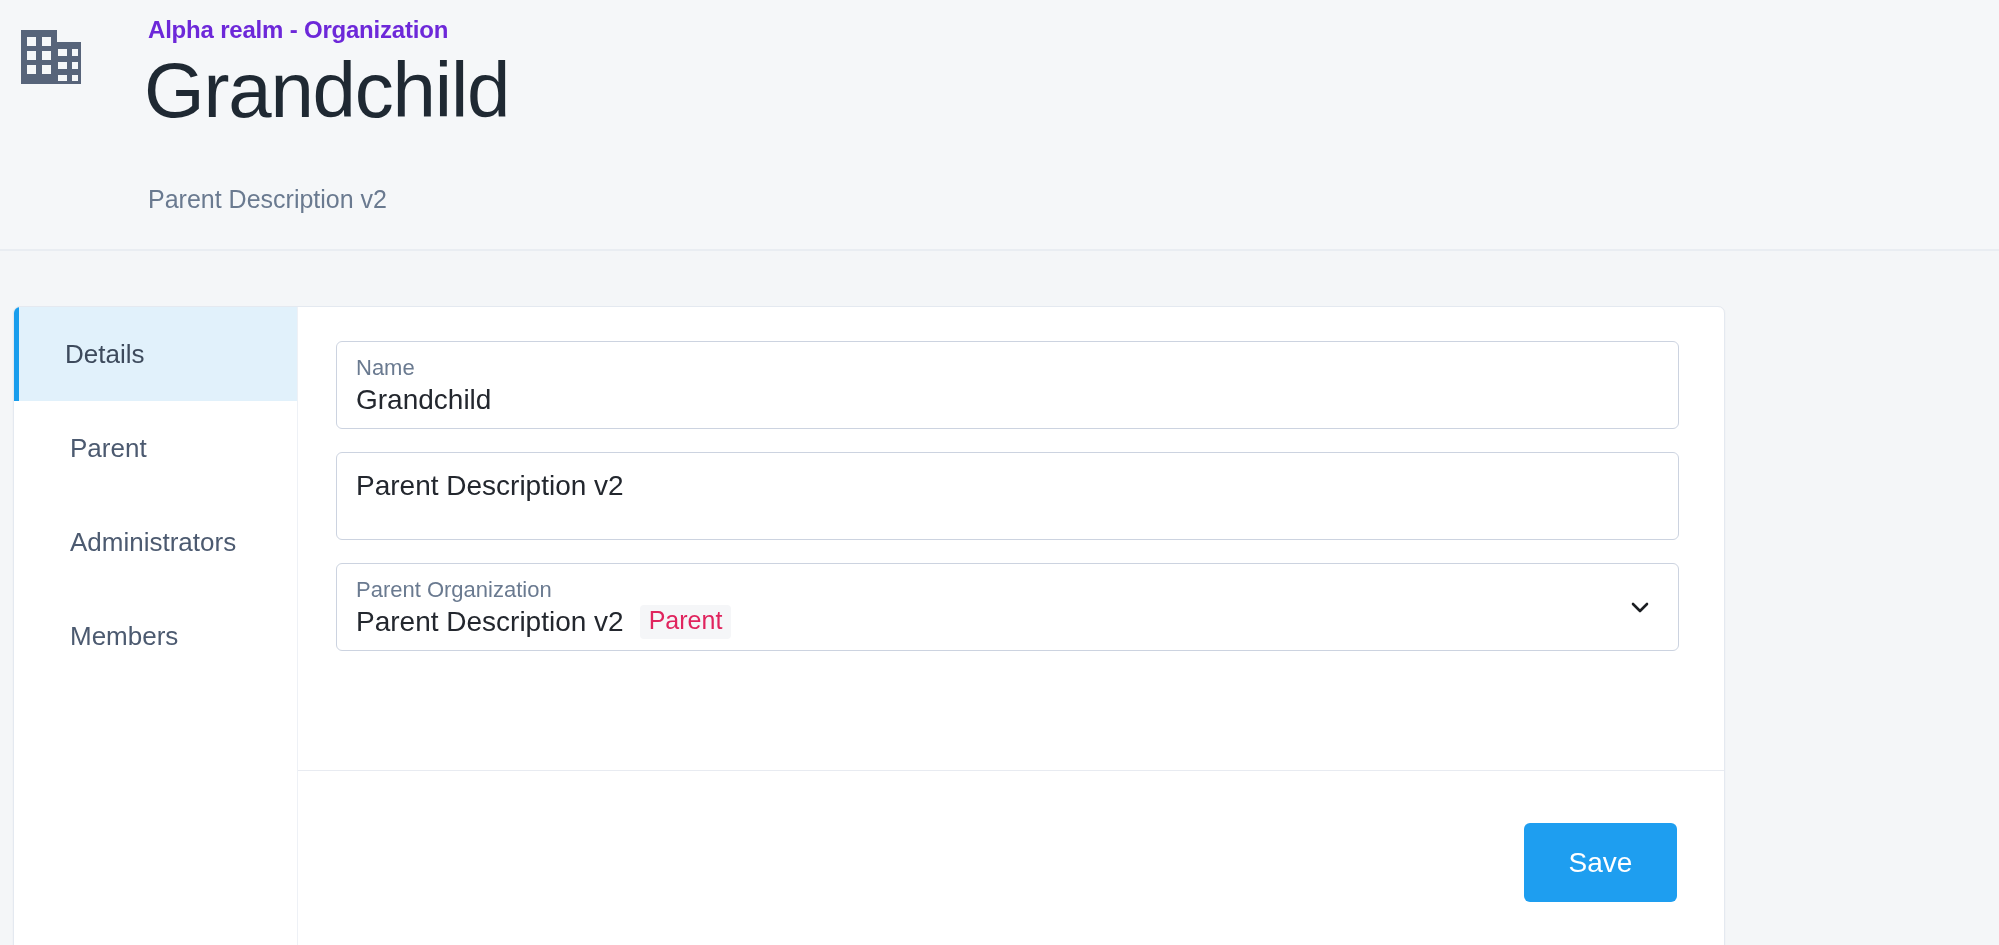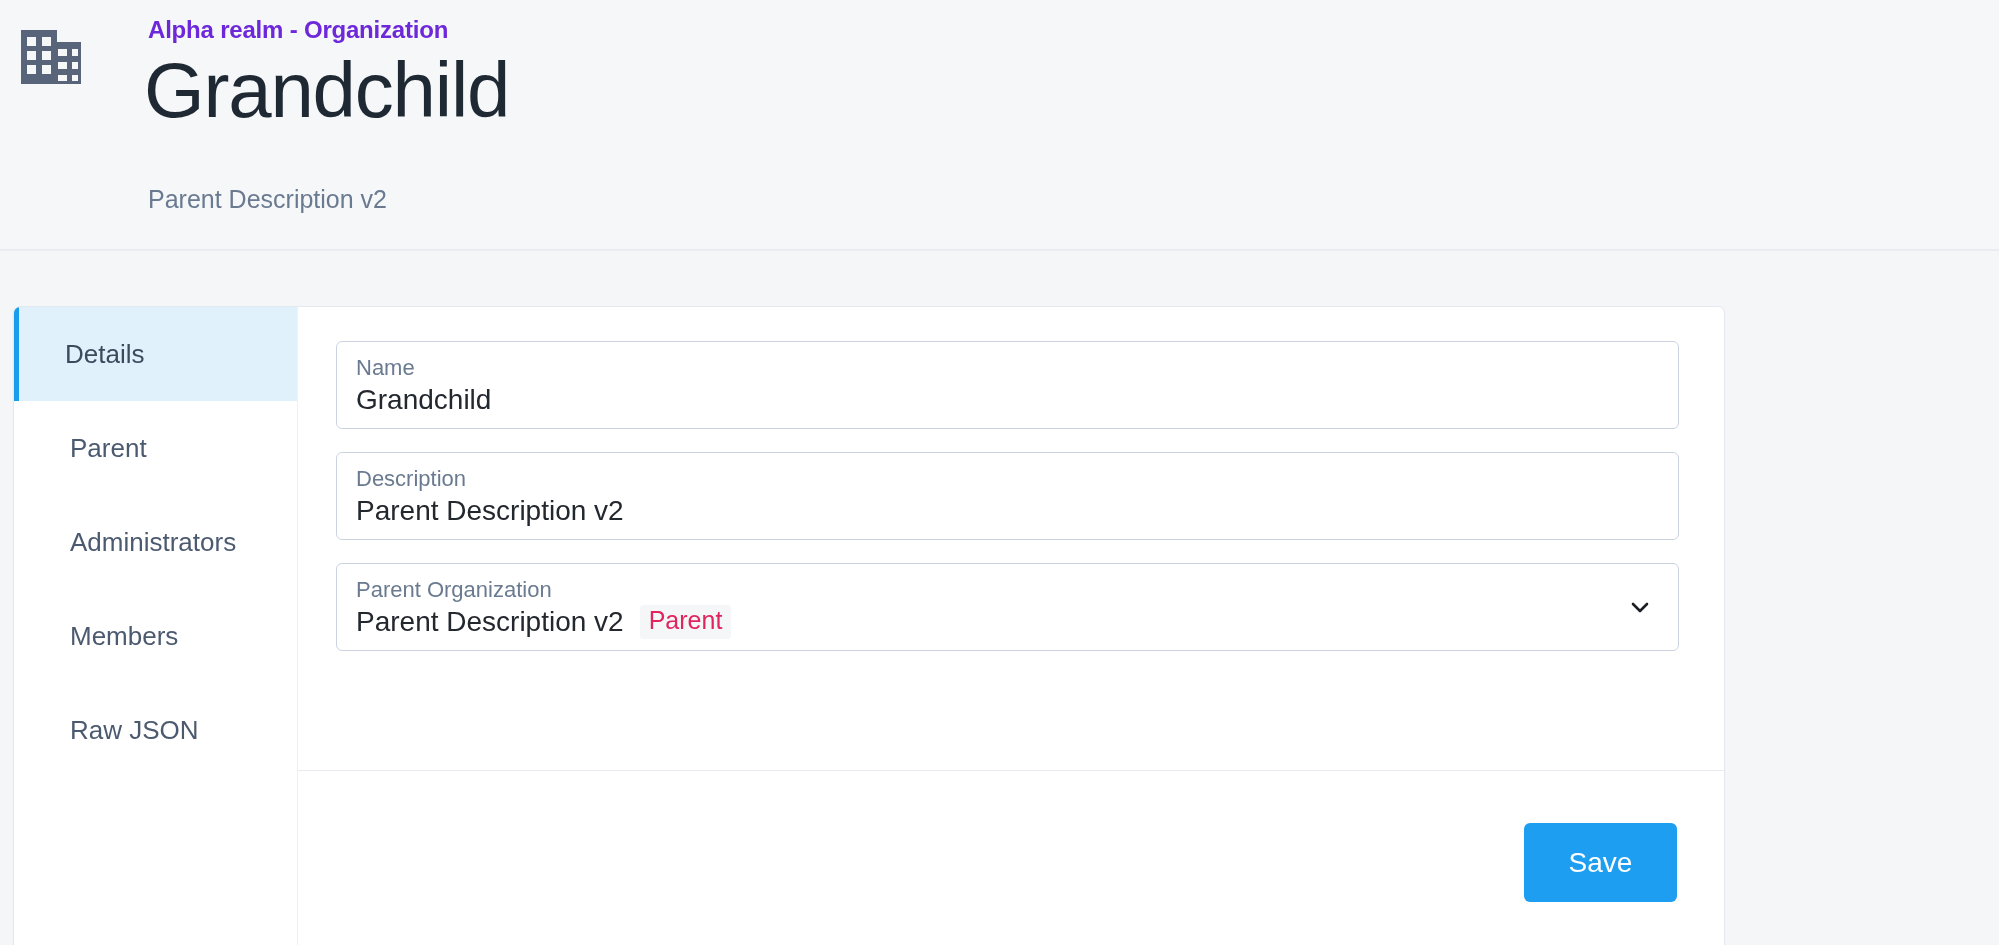--- a/index.html
+++ b/index.html
@@ -246,38 +246,34 @@
       </div>
       <div class="side-item">
         <span>Parent</span>
       </div>
       <div class="side-item">
         <span>Administrators</span>
       </div>
       <div class="side-item">
         <span>Members</span>
       </div>
-      <div class="side-item">
-        <span>Raw JSON</span>
-      </div>
     </nav>
 
     <section class="content">
 
       <div class="form-area">
 
         <div class="field">
           <span class="field-label">Name</span>
           <div class="field-row">
             <span class="field-value">Grandchild</span>
           </div>
         </div>
 
         <div class="field">
-          <span class="field-label">Description</span>
           <div class="field-row">
             <span class="field-value">Parent Description v2</span>
           </div>
         </div>
 
         <div class="field">
           <span class="field-label">Parent Organization</span>
           <div class="field-row">
             <span class="field-value">Parent Description v2</span>
             <span class="badge">Parent</span>

